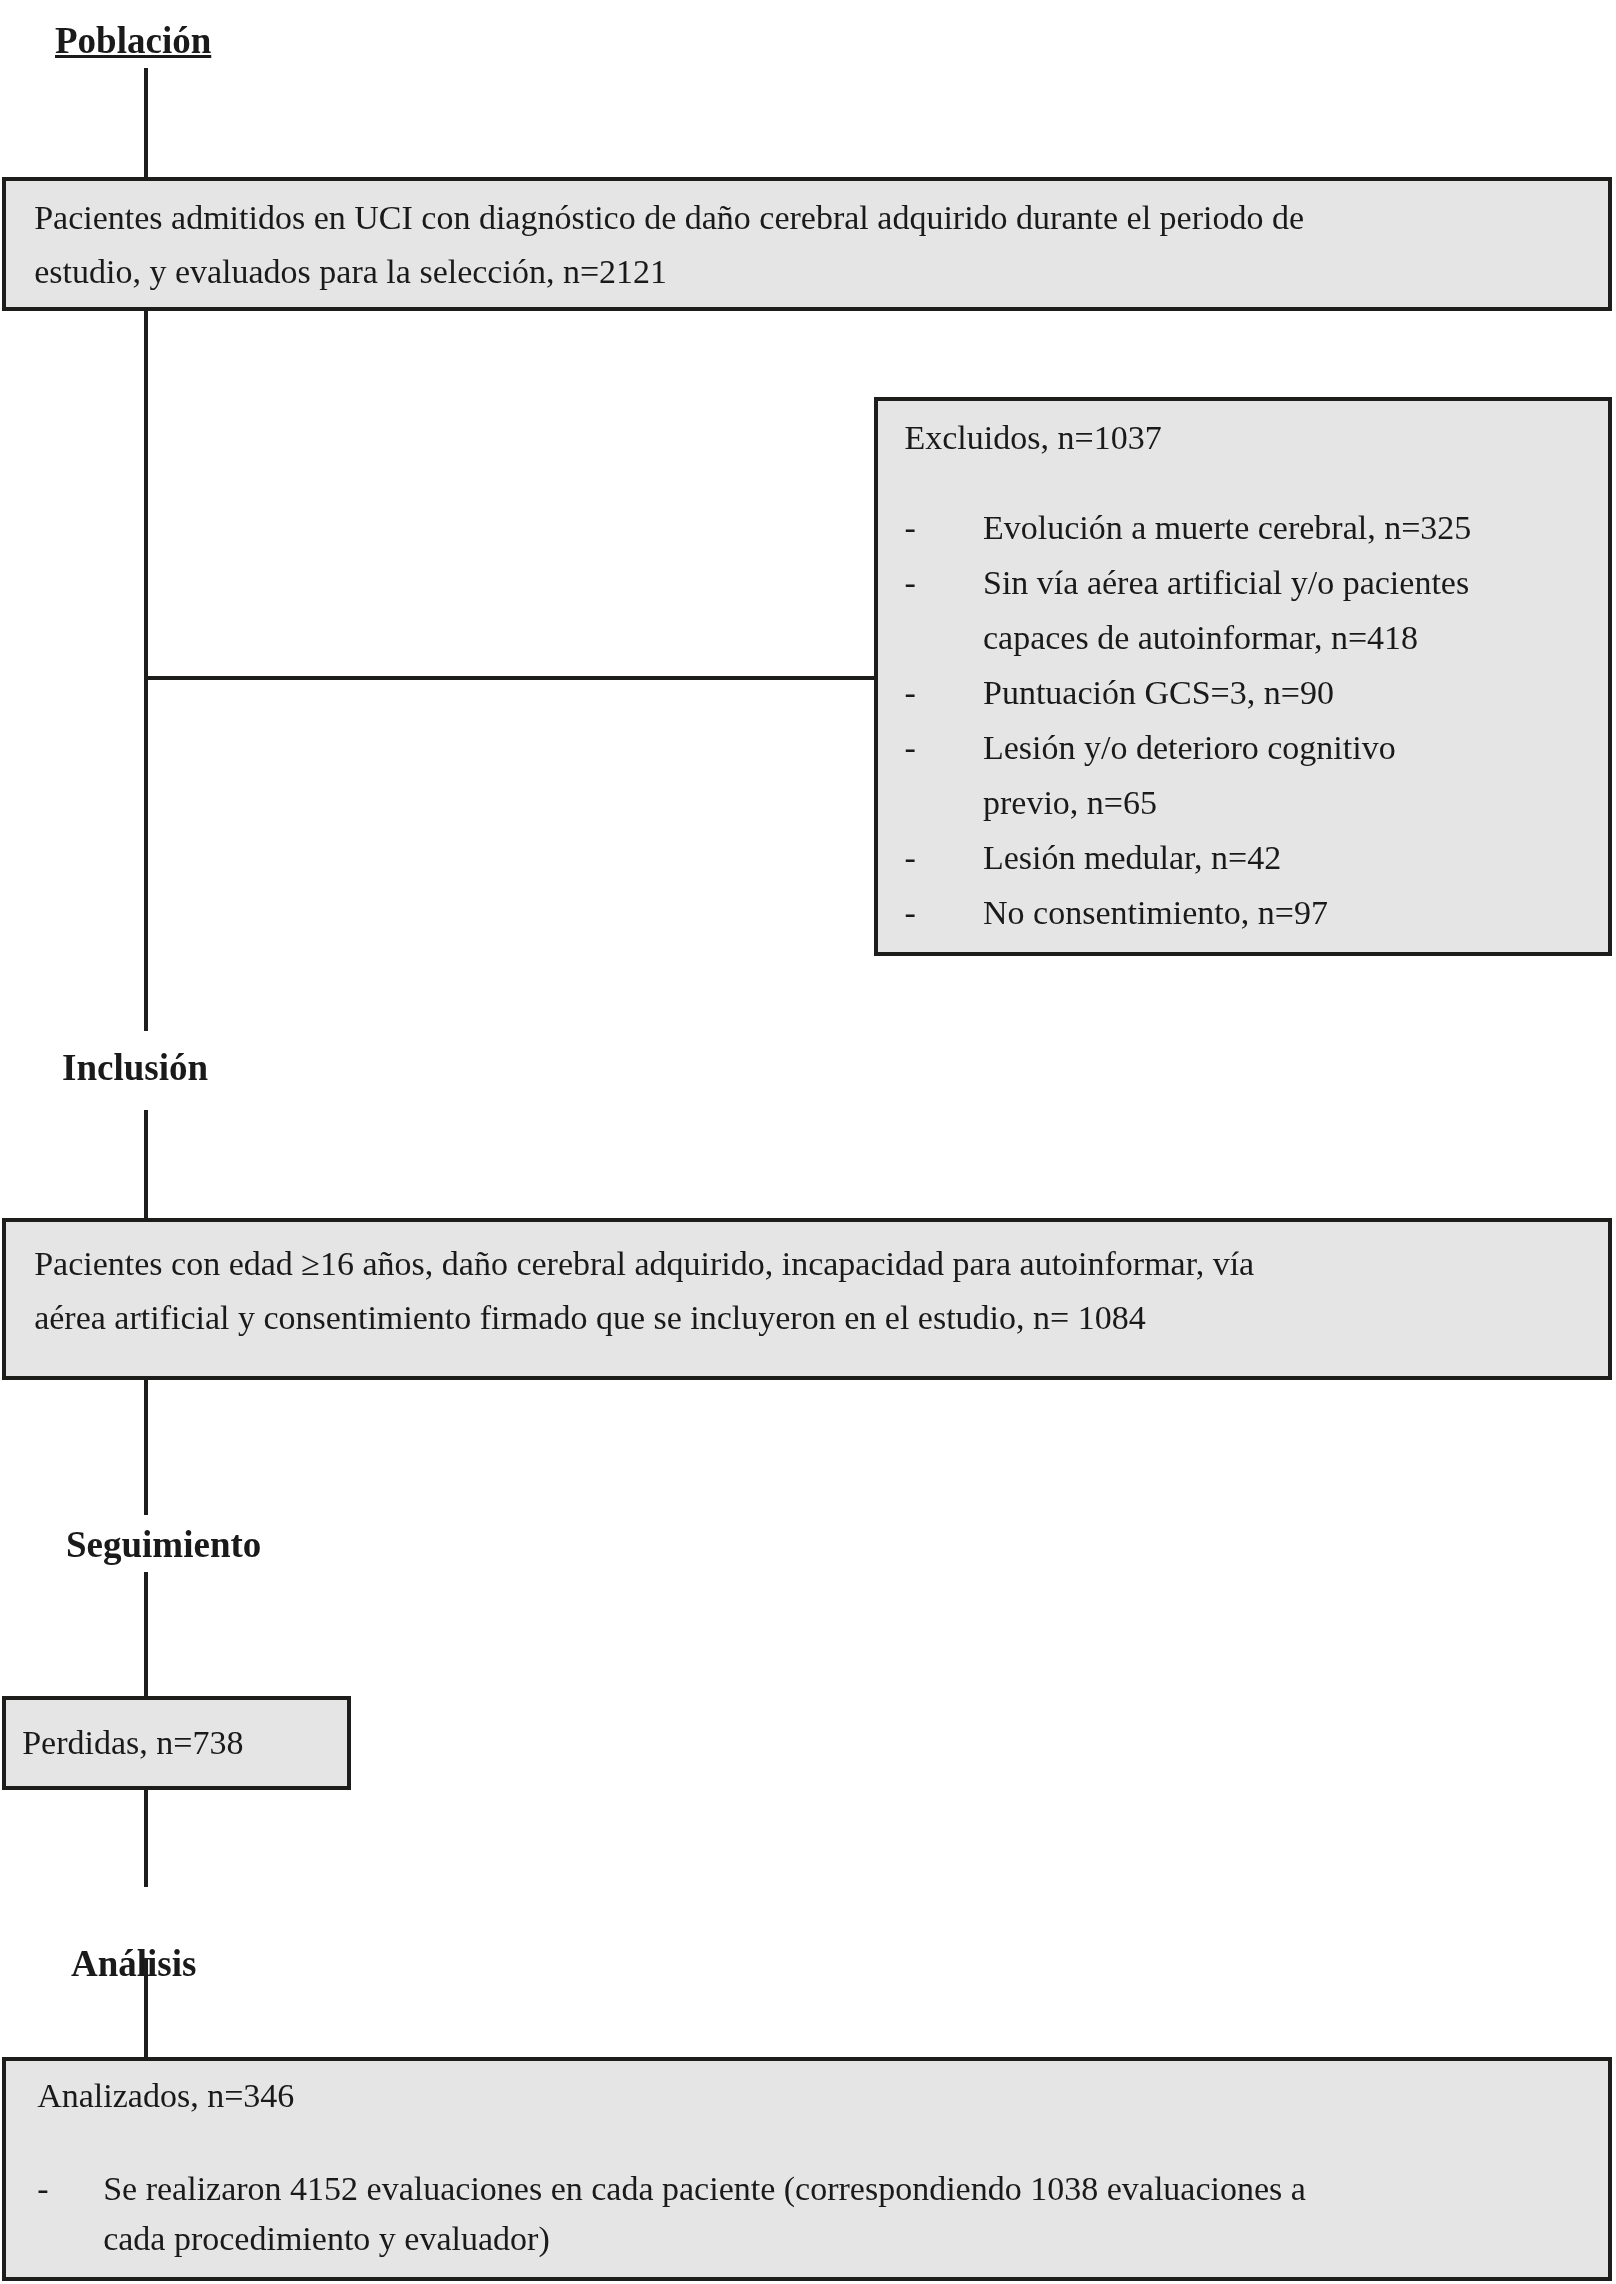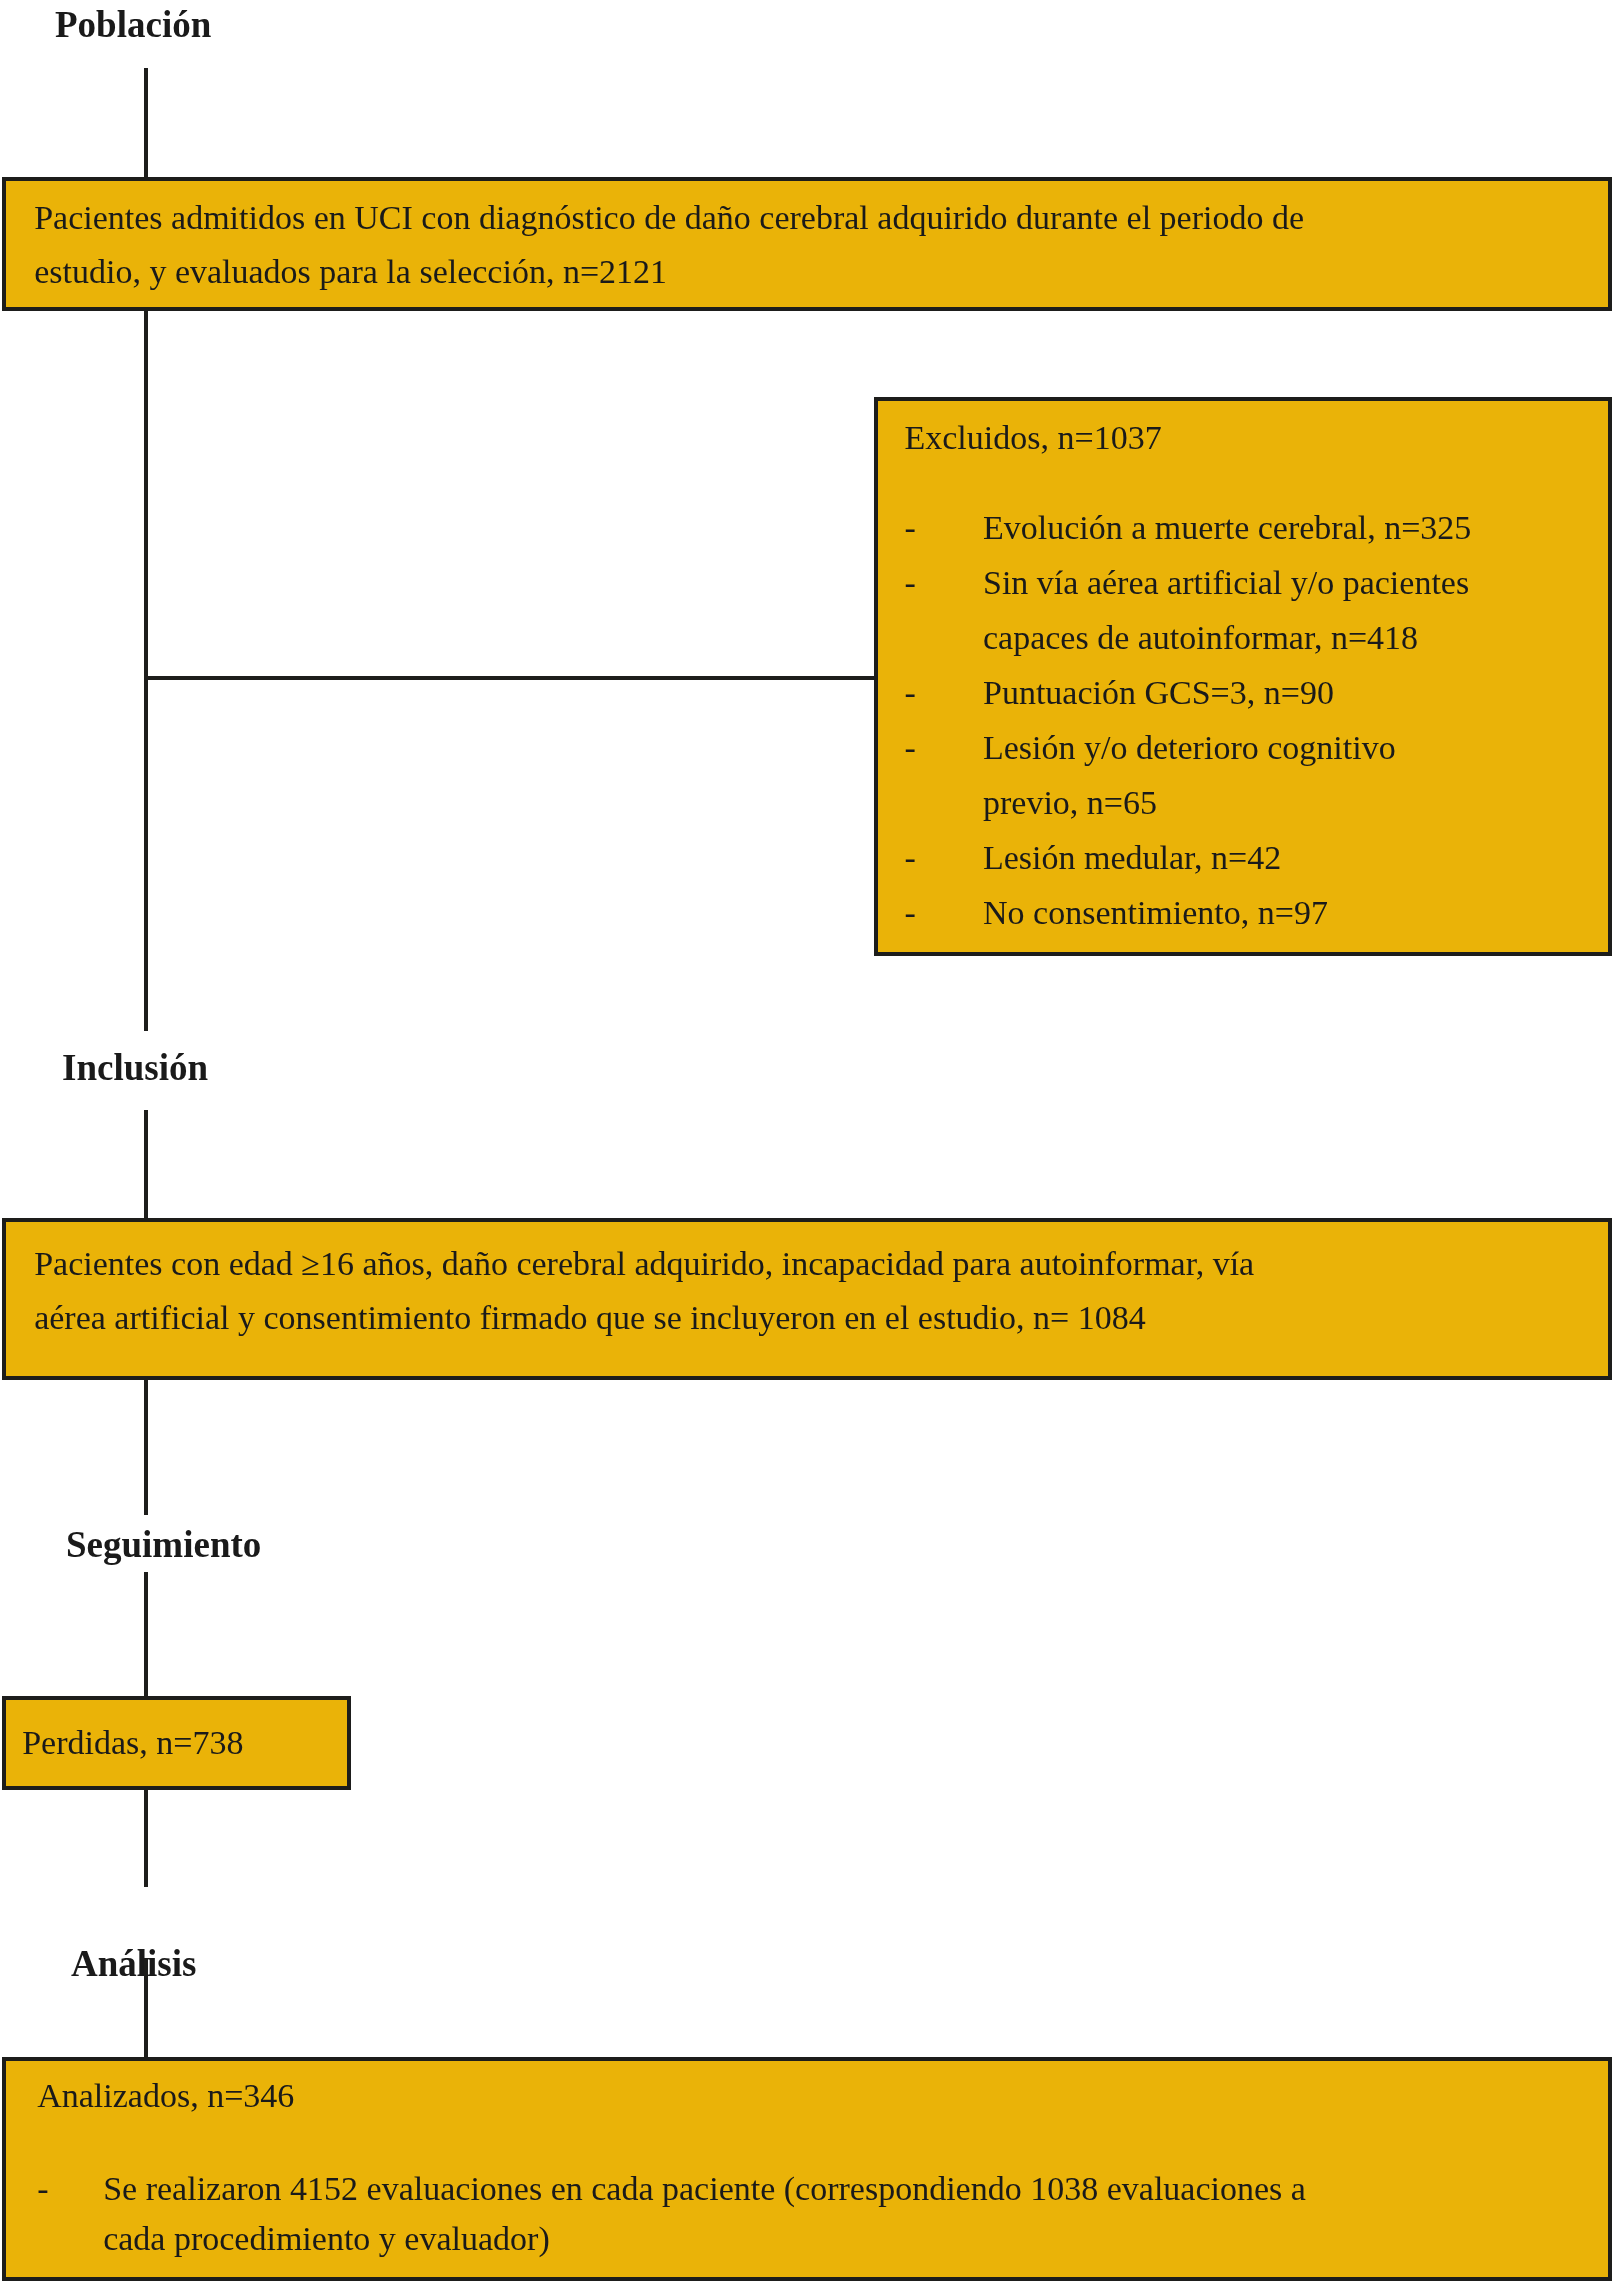--- a/index.html
+++ b/index.html
@@ -30,21 +30,21 @@
     background: #1d1d1b;
   }
   .hline {
     position: absolute;
     height: 4.4px;
     background: #1d1d1b;
   }
   .fbox {
     position: absolute;
     border: 4.4px solid #1d1d1b;
-    background: #eab308;
+    background: #e5e5e5;
     box-sizing: border-box;
     font-size: 34px;
   }
   .fbox .txtline {
     white-space: nowrap;
     line-height: 54px;
   }
   #box-screened { left: 2.2px; top: 177px; width: 1610px; height: 134px; padding: 10.3px 0 0 28px; }
   #box-excluded { left: 874px; top: 397px; width: 738px; height: 559px; }
   #box-excluded .box-title { position: absolute; left: 26.5px; top: 17.7px; line-height: 38px; white-space: nowrap; }
@@ -60,21 +60,21 @@
   #box-analyzed .item-list { position: absolute; left: 0; top: 103px; width: 100%; }
   #box-analyzed .list-item { position: relative; padding-left: 97px; }
   #box-analyzed .list-item .txtline { line-height: 50px; }
   #box-analyzed .dash { position: absolute; left: 31px; top: 0; line-height: 50px; }
 </style>
 </head>
 <body>
 
 <div id="page">
 
-  <div class="stage-label" style="left:55px; top:5px;">Población</div>
+  <div class="stage-label" style="left:55px; top:21px;text-decoration:underline;">Población</div>
 
   <div class="stage-label" style="left:62px; top:1048px;">Inclusión</div>
 
   <div class="stage-label" style="left:37px; top:1525px;margin-left:29px;">Seguimiento</div>
 
   <div class="stage-label" style="left:71px; top:1908px;margin-top:36px;">Análisis</div>
 
   <div class="vline" style="top:68px; height:109px;"></div>
   <div class="vline" style="top:311px; height:720px;"></div>
   <div class="hline" style="top:676px; left:146px; width:730px;"></div>

